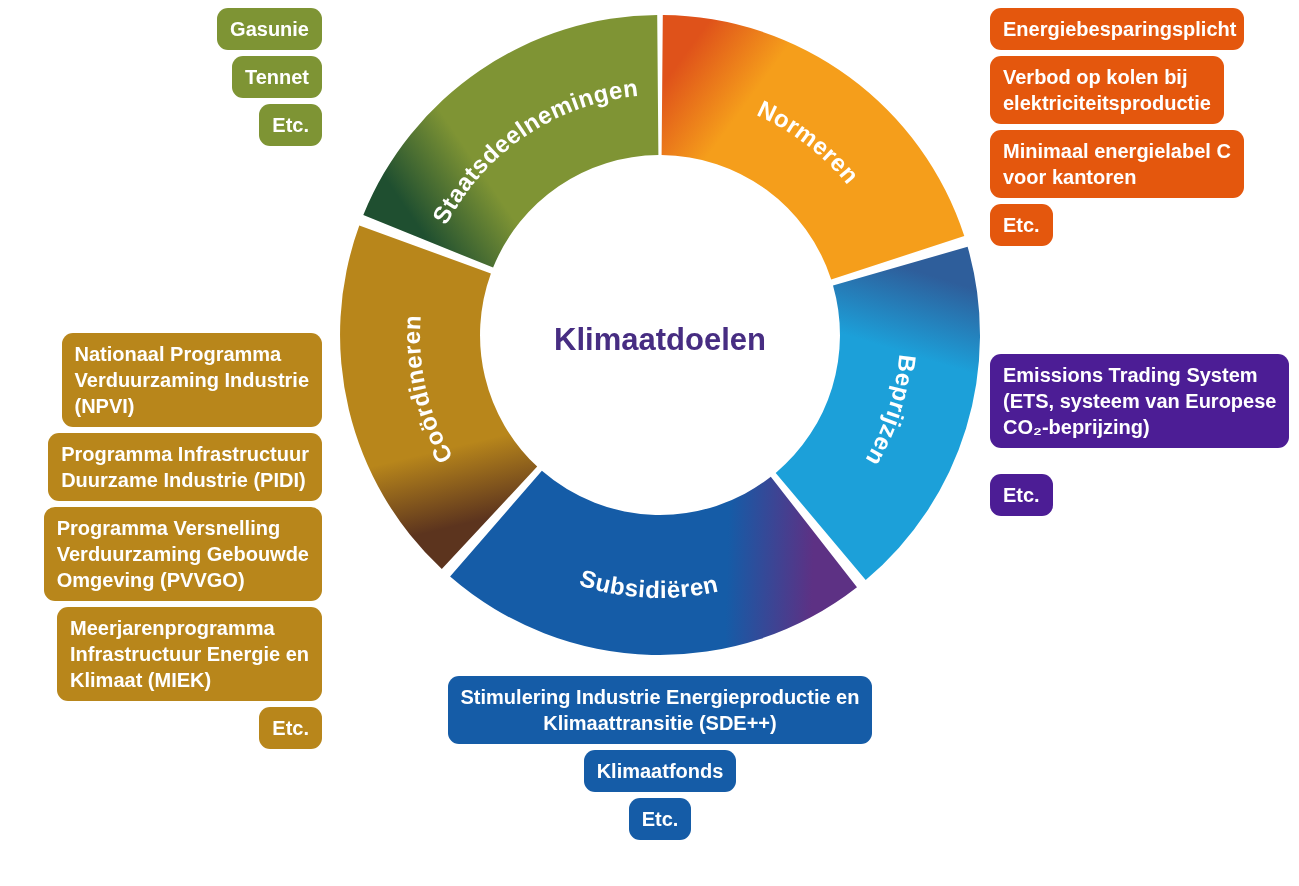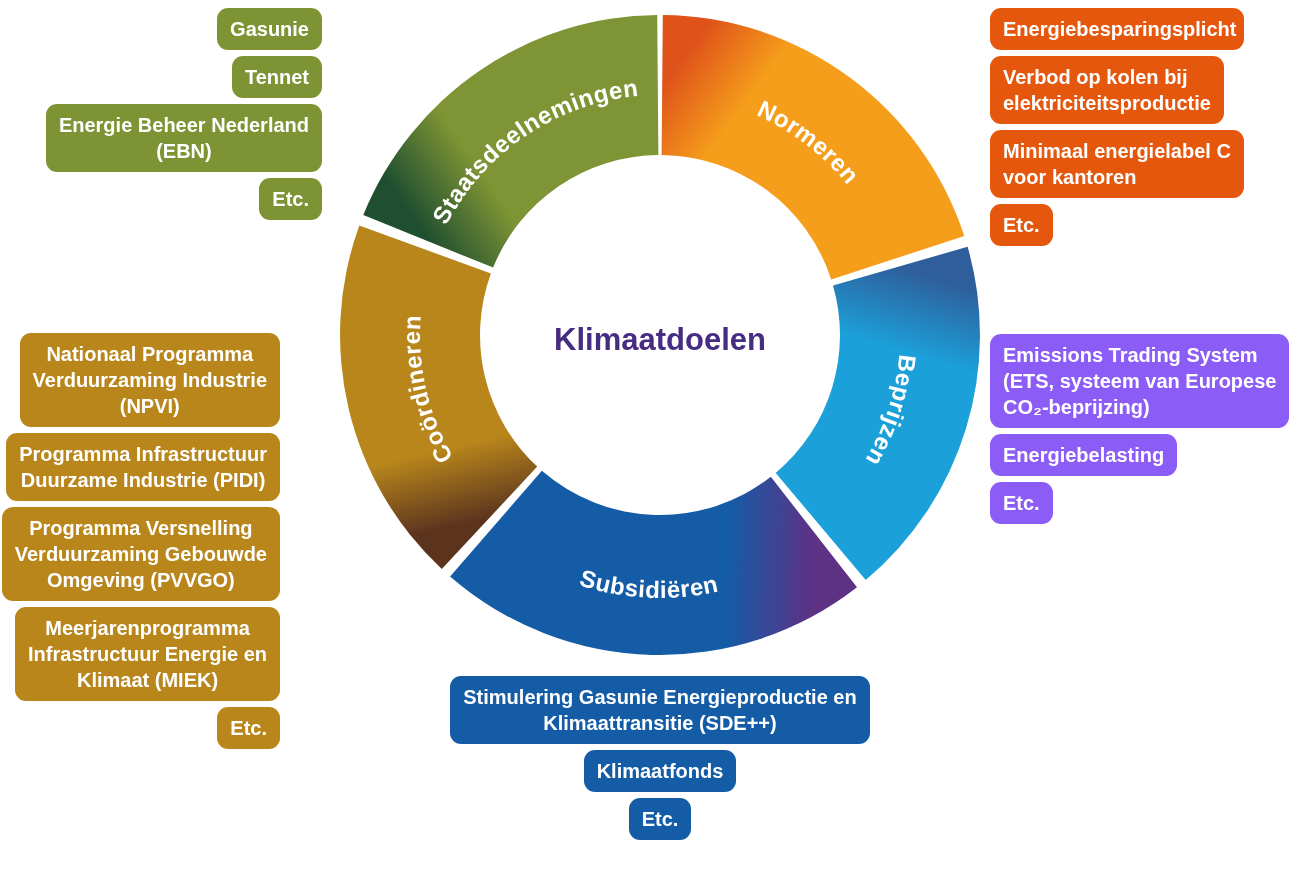--- a/index.html
+++ b/index.html
@@ -11,35 +11,35 @@
   .seg-label{
     fill:#ffffff;font-weight:bold;font-size:24px;letter-spacing:0.5px;
     font-family:"Liberation Sans","DejaVu Sans",sans-serif;
   }
   .center-label{
     fill:#472D82;font-weight:bold;font-size:31px;
     font-family:"Liberation Sans","DejaVu Sans",sans-serif;
   }
   .col{position:absolute;display:flex;flex-direction:column;gap:6px;}
   .col-left-top{top:8px;left:0;width:322px;align-items:flex-end;}
-  .col-left-mid{top:333px;left:0;width:280px;align-items:flex-end;}
+  .col-left-mid{top:333px;left:0;width:322px;align-items:flex-end;}
   .col-right-top{top:8px;left:990px;width:254px;align-items:flex-start;}
   .col-right-mid{top:334px;left:990px;width:309px;align-items:flex-start;}
   .row-bottom{top:676px;left:20px;width:1280px;align-items:center;}
   .box{
     border-radius:11px;padding:8px 13px;color:#fff;font-weight:bold;
     font-size:20px;line-height:1.3;white-space:pre-line;box-sizing:border-box;
     max-width:100%;
   }
-  .col-left-top .box,.col-left-mid .box{text-align:center;}
+  .col-left-top .box,.col-left-mid .box{text-align:left;}
   .col-right-top .box,.col-right-mid .box{text-align:left;}
   .row-bottom .box{text-align:center;}
   .olive{background:#7E9434;}
   .orange{background:#E4570D;}
-  .lblue{background:#8b5cf6;}
+  .lblue{background:#4c1d95;margin-top:20px;}
   .dblue{background:#155CA7;}
   .ochre{background:#B8861B;}
 </style>
 </head>
 <body>
 
 <div class="canvas">
 
   <svg class="wheel-svg" width="1299" height="886" viewBox="0 0 1299 886">
     <defs>
@@ -91,57 +91,54 @@
     <text class="seg-label">
       <textPath href="#arc-sta" startOffset="50%" text-anchor="middle">Staatsdeelnemingen</textPath>
     </text>
 
     <text class="center-label" x="660" y="350" text-anchor="middle">Klimaatdoelen</text>
   </svg>
 
   <div class="col col-left-top">
     <div class="box olive">Gasunie</div>
     <div class="box olive">Tennet</div>
-    <div class="box olive">Energie Beheer Nederland
-(EBN)</div>
     <div class="box olive">Etc.</div>
   </div>
 
   <div class="col col-right-top">
     <div class="box orange">Energiebesparingsplicht</div>
     <div class="box orange">Verbod op kolen bij
 elektriciteitsproductie</div>
     <div class="box orange">Minimaal energielabel C
 voor kantoren</div>
     <div class="box orange">Etc.</div>
   </div>
 
   <div class="col col-right-mid">
     <div class="box lblue">Emissions Trading System
 (ETS, systeem van Europese
 CO₂-beprijzing)</div>
-    <div class="box lblue">Energiebelasting</div>
     <div class="box lblue">Etc.</div>
   </div>
 
   <div class="col col-left-mid">
     <div class="box ochre">Nationaal Programma
 Verduurzaming Industrie
 (NPVI)</div>
     <div class="box ochre">Programma Infrastructuur
 Duurzame Industrie (PIDI)</div>
     <div class="box ochre">Programma Versnelling
 Verduurzaming Gebouwde
 Omgeving (PVVGO)</div>
     <div class="box ochre">Meerjarenprogramma
 Infrastructuur Energie en
 Klimaat (MIEK)</div>
     <div class="box ochre">Etc.</div>
   </div>
 
   <div class="col row-bottom">
-    <div class="box dblue">Stimulering Gasunie Energieproductie en
+    <div class="box dblue">Stimulering Industrie Energieproductie en
 Klimaattransitie (SDE++)</div>
     <div class="box dblue">Klimaatfonds</div>
     <div class="box dblue">Etc.</div>
   </div>
 
 </div>
 
 </body></html>

